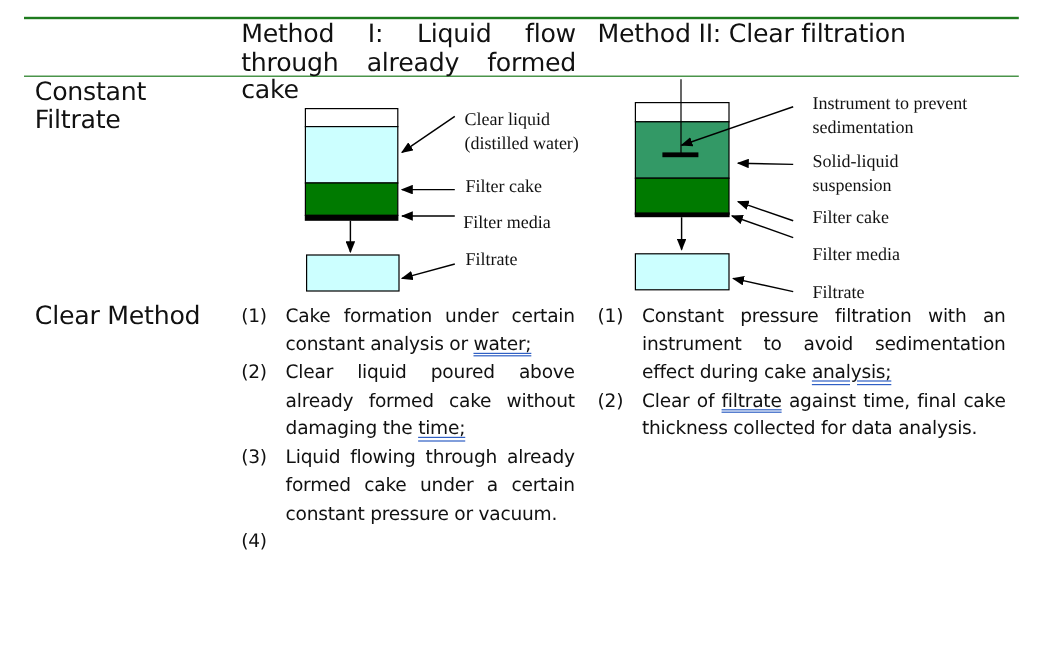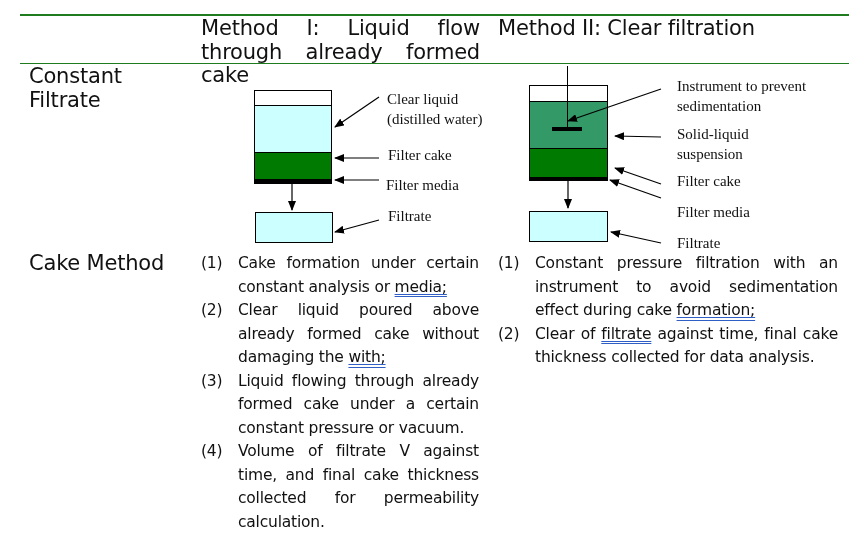--- a/index.html
+++ b/index.html
@@ -22,21 +22,21 @@
 <div class="rule top"></div>
 <div class="rule mid"></div>
 
 <div class="cell just" style="left:201px; top:17px; width:279px;">Method I: Liquid flow through already formed cake</div>
 <div class="cell" style="left:498px; top:17px; width:340px;">Method II: Clear filtration</div>
 
 <div class="cell" style="left:29px; top:65px;">
   <div>Constant</div>
   <div>Filtrate</div>
 </div>
-<div class="cell" style="left:29px; top:252px;">Cake Method</div>
+<div class="cell" style="left:29px; top:252px;">Clear Method</div>
 
 <svg style="position:absolute; left:240px; top:80px;" width="280" height="170" viewBox="0 0 280 170">
   <defs>
     <marker id="ah" markerWidth="10" markerHeight="8" refX="9" refY="4" orient="auto" markerUnits="userSpaceOnUse">
       <path d="M0,0 L10,4 L0,8 z" fill="#000"></path>
     </marker>
   </defs>
   <rect x="14.5" y="10.5" width="77" height="15" fill="#fff" stroke="#000" stroke-width="1"></rect>
   <rect x="14.5" y="25.5" width="77" height="47" fill="#ccffff" stroke="#000" stroke-width="1"></rect>
   <rect x="14.5" y="72.5" width="77" height="27" fill="#007a00" stroke="#000" stroke-width="1"></rect>
@@ -80,22 +80,22 @@
   <text x="167" y="31">Instrument to prevent</text>
   <text x="167" y="51">sedimentation</text>
   <text x="167" y="79">Solid-liquid</text>
   <text x="167" y="99">suspension</text>
   <text x="167" y="126">Filter cake</text>
   <text x="167" y="157">Filter media</text>
   <text x="167" y="188">Filtrate</text>
 </svg>
 
 <ol class="list" style="left:201px; top:252px; width:278px;">
-  <li><span class="num">(1)</span><span>Cake formation under certain constant analysis or </span><span class="sq">media;</span></li>
-  <li><span class="num">(2)</span><span>Clear liquid poured above already formed cake without damaging the </span><span class="sq">with;</span></li>
+  <li><span class="num">(1)</span><span>Cake formation under certain constant analysis or </span><span class="sq">water;</span></li>
+  <li><span class="num">(2)</span><span>Clear liquid poured above already formed cake without damaging the </span><span class="sq">time;</span></li>
   <li><span class="num">(3)</span><span>Liquid flowing through already formed cake under a certain constant pressure or vacuum.</span></li>
-  <li><span class="num">(4)</span><span>Volume of filtrate V against time, and final cake thickness collected for permeability calculation.</span></li>
+  <li><span class="num">(4)</span></li>
 </ol>
 
 <ol class="list" style="left:498px; top:252px; width:340px;">
-  <li><span class="num">(1)</span><span>Constant pressure filtration with an instrument to avoid sedimentation effect during cake </span><span class="sq">formation;</span></li>
+  <li><span class="num">(1)</span><span>Constant pressure filtration with an instrument to avoid sedimentation effect during cake </span><span class="sq">analysis;</span></li>
   <li><span class="num">(2)</span><span>Clear of </span><span class="sq">filtrate</span><span> against time, final cake thickness collected for data analysis.</span></li>
 </ol>
 
 </body></html>

